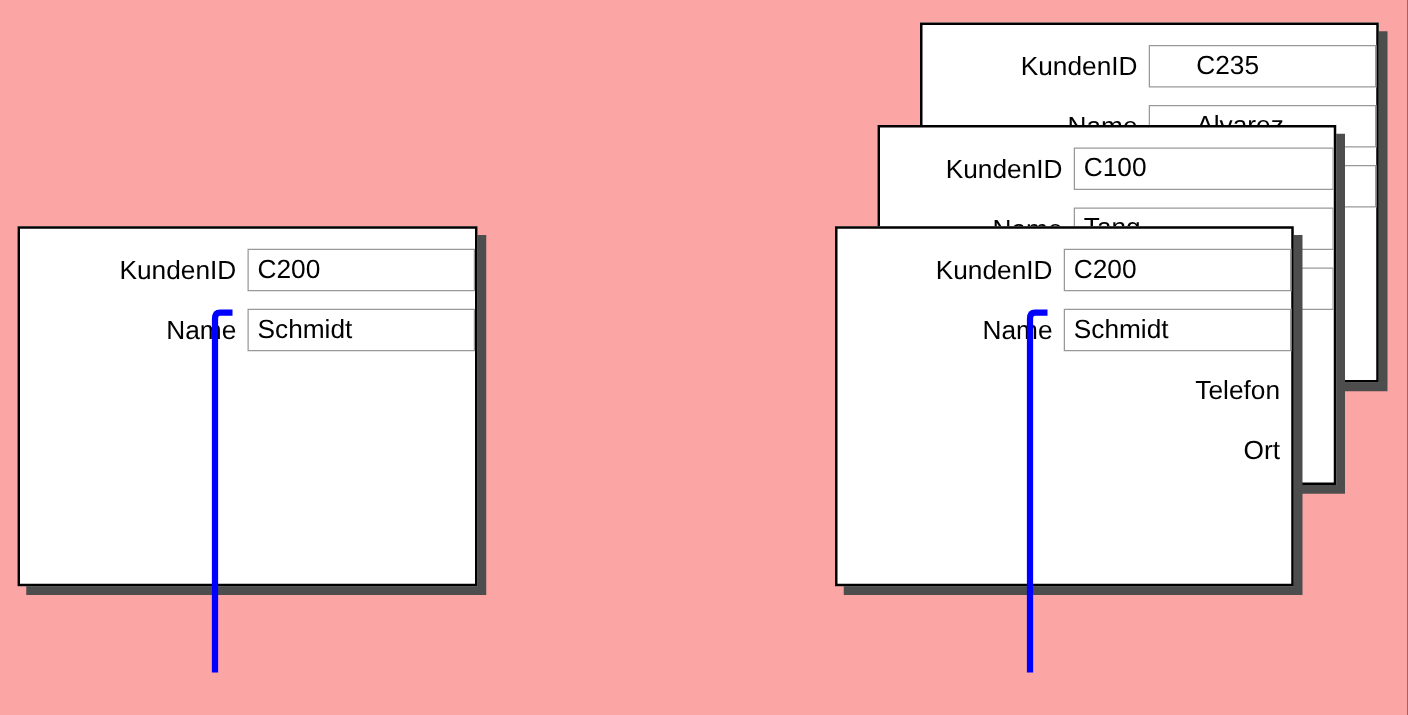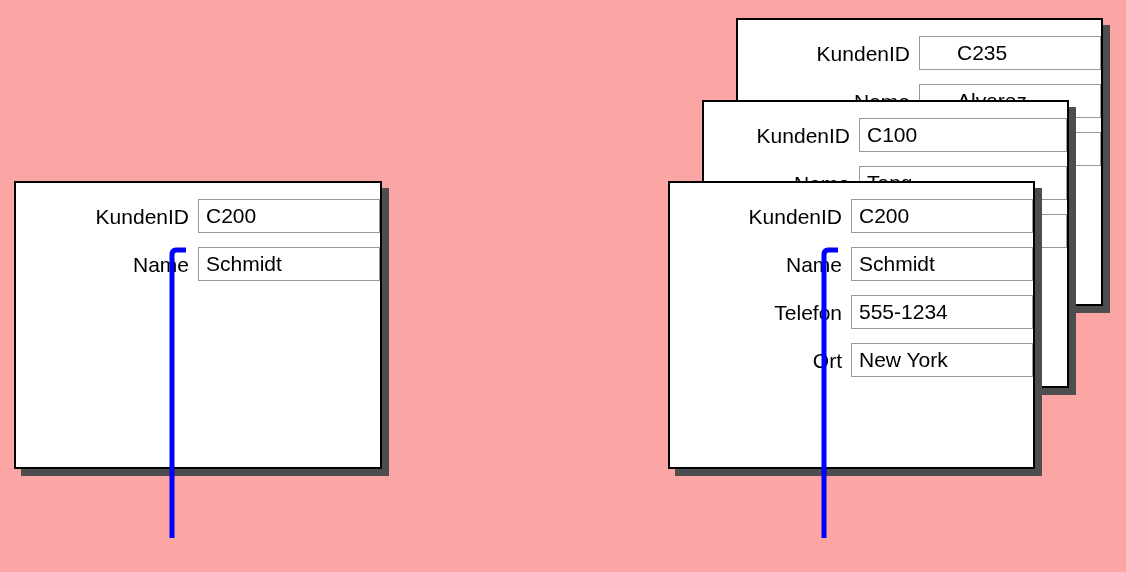--- a/index.html
+++ b/index.html
@@ -162,25 +162,23 @@
       <div class="row">
         <span class="row-label">KundenID</span>
         <span class="row-box">C200</span>
       </div>
       <div class="row">
         <span class="row-label">Name</span>
         <span class="row-box">Schmidt</span>
       </div>
       <div class="row">
         <span class="row-label">Telefon</span>
-        <span class="row-box">555-1234</span>
       </div>
       <div class="row">
         <span class="row-label">Ort</span>
-        <span class="row-box">New York</span>
       </div>
     </div>
   </div>
 
   <div class="card" id="card-left">
     <div class="rows">
       <div class="row">
         <span class="row-label">KundenID</span>
         <span class="row-box">C200</span>
       </div>

